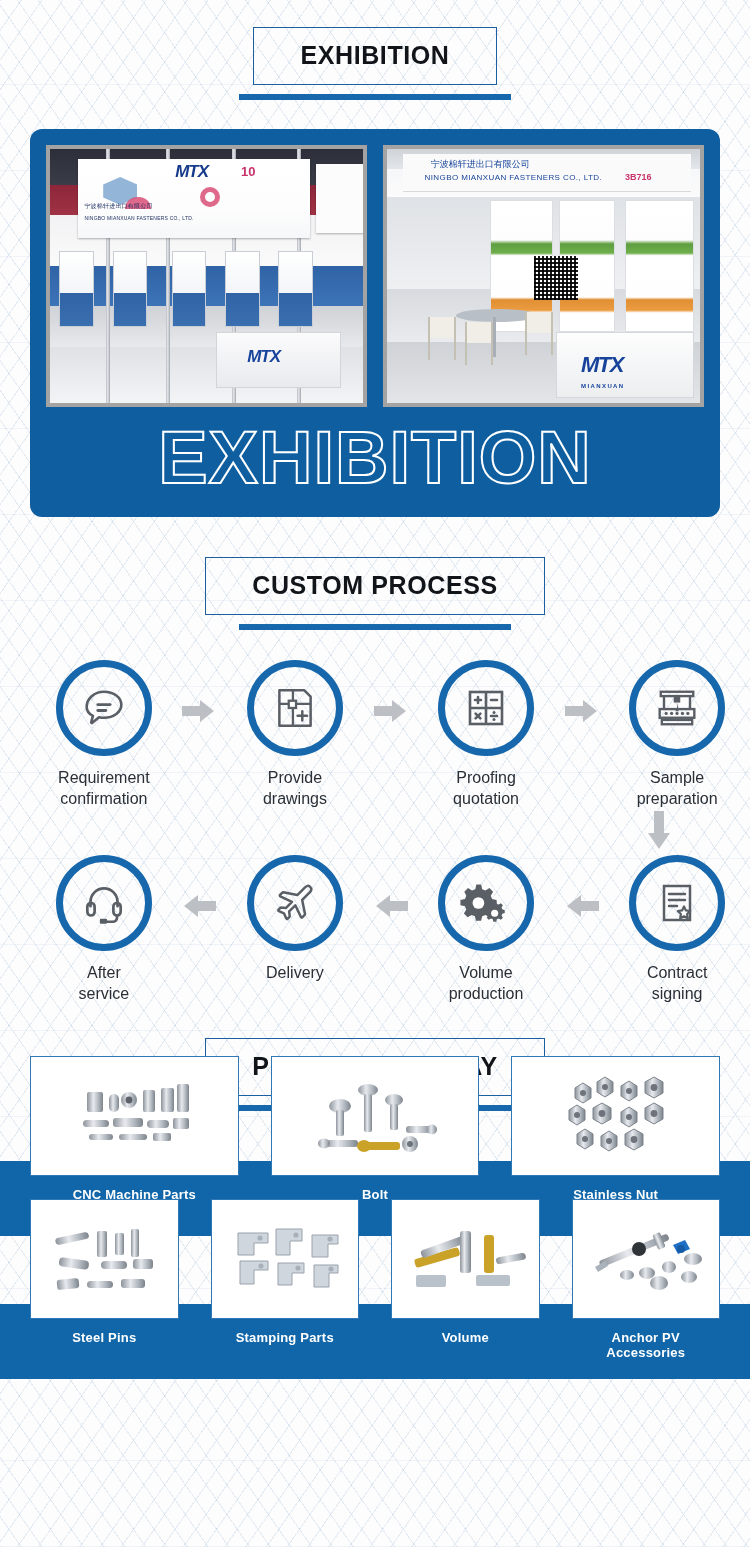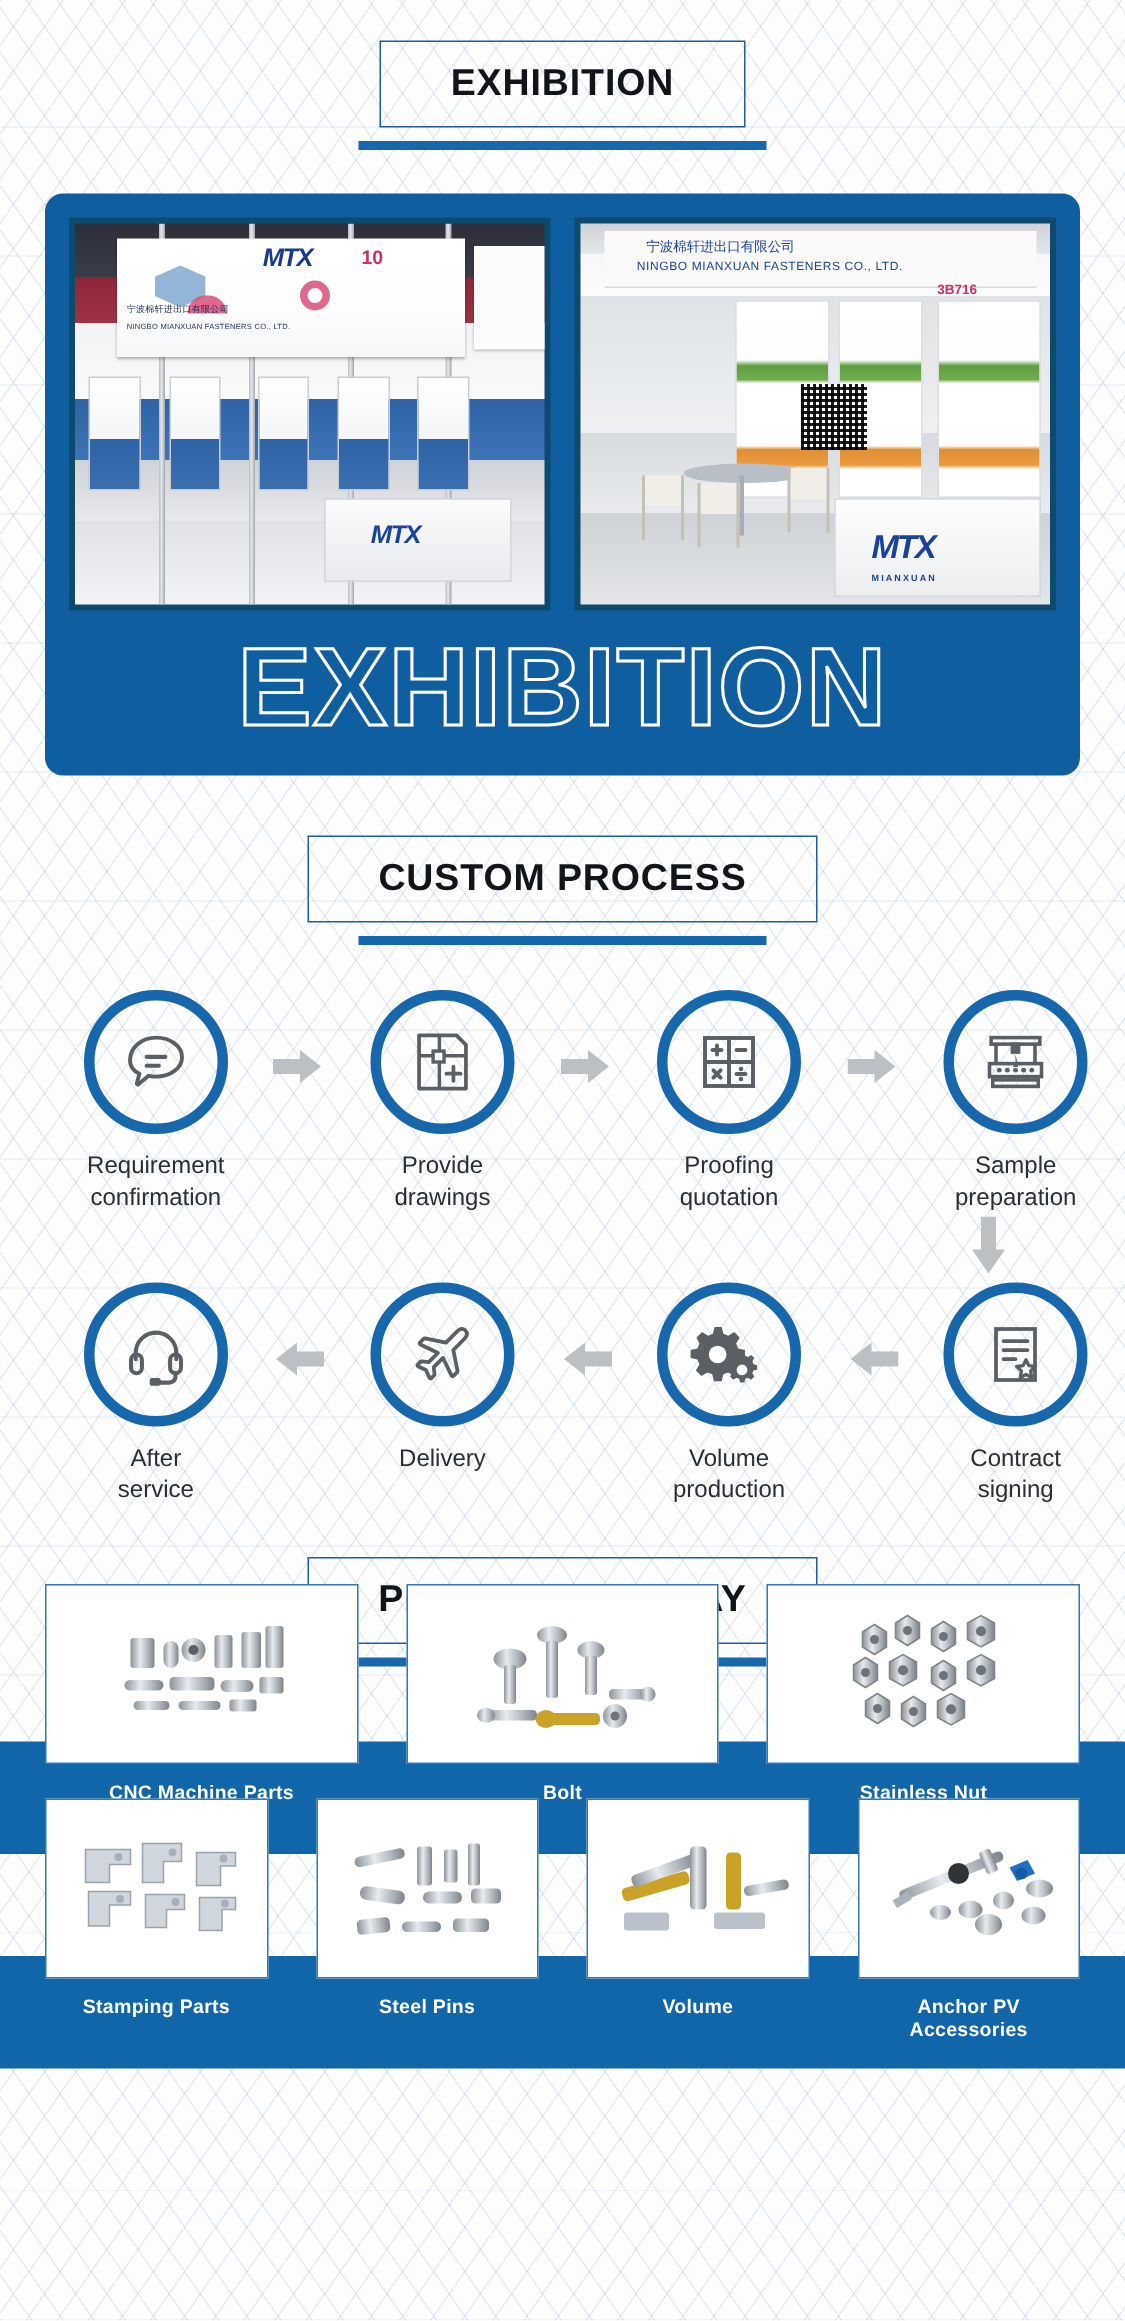--- a/index.html
+++ b/index.html
@@ -53,21 +53,21 @@
   .exhibition-banner {
     margin: 29px 30px 0;
     background: #0f5fa0;
     border-radius: 12px;
     padding: 16px 16px 12px;
   }
   .photo-row { display: flex; gap: 16px; }
   .photo {
     flex: 1;
     height: 262px;
-    background: #0c4a6e;
+    background: #a3a3a3;
     padding: 20px;
     position: relative;
     overflow: hidden;
   }
   .photo-inner { position: absolute; inset: 4px; overflow: hidden; }
 
   
   .booth1 {
     background:
       linear-gradient(180deg,#2c2f3a 0%,#3a3d48 14%,#8d2639 14%,#a03245 26%,
@@ -139,21 +139,21 @@
       linear-gradient(180deg,#cfd3d8 0%,#e3e6ea 8%,#f6f7f8 8%,#fbfbfc 19%,
                       #dfe2e6 19%,#eef0f2 55%,#d7dade 55%,#e9ebee 76%,
                       #cfd2d6 76%,#e3e5e8 100%);
   }
   .b2-header {
     position: absolute; left: 5%; top: 2%; width: 92%; height: 15%;
     background: #fafafa; border-bottom: 1px solid #d8dade;
   }
   .b2-cn { position: absolute; left: 14%; top: 3.5%; font-size: 9px; color: #17439b; }
   .b2-en { position: absolute; left: 12%; top: 9.5%; font-size: 8px; color: #17439b; letter-spacing: .4px; }
-  .b2-code { position: absolute; left: 76%; top: 9%; font-size: 9px; font-weight: bold; color: #c8336b; margin-top: 16px; }
+  .b2-code { position: absolute; left: 76%; top: 9%; font-size: 9px; font-weight: bold; color: #c8336b; }
   .b2-poster {
     position: absolute; top: 20%; height: 52%;
     background: linear-gradient(180deg,#ffffff 0%,#fdfdfd 30%,#5f9e3f 33%,#6fae4b 40%,
                                 #ffffff 42%,#fefefe 74%,#e08f33 76%,#ec9c40 84%,#ffffff 86%);
     border: 1px solid #dcdee2;
   }
   .b2-qr {
     position: absolute; left: 47%; top: 42%; width: 44px; height: 44px;
     background:
       repeating-linear-gradient(90deg,#1b1b1b 0 2px, #ffffff 2px 4px),
@@ -606,59 +606,59 @@
 
       </div>
     </div>
 
     <div class="product-band band2">
       <div class="product-grid">
 
         <div class="product-card">
           <div class="product-thumb">
             <svg width="130" height="100" viewBox="0 0 130 100">
+              <g fill="url(#mtl)">
+                <rect x="16" y="26" width="34" height="7" rx="3.5" transform="rotate(-12 33 29)"></rect>
+                <rect x="58" y="22" width="10" height="26" rx="2"></rect>
+                <rect x="76" y="24" width="9" height="22" rx="2"></rect>
+                <rect x="92" y="20" width="8" height="28" rx="2"></rect>
+                <rect x="20" y="50" width="30" height="9" rx="4" transform="rotate(8 35 54)"></rect>
+                <rect x="62" y="52" width="26" height="8" rx="4"></rect>
+                <rect x="94" y="50" width="20" height="10" rx="3"></rect>
+                <rect x="18" y="70" width="22" height="10" rx="3" transform="rotate(-6 29 75)"></rect>
+                <rect x="48" y="72" width="26" height="7" rx="3.5"></rect>
+                <rect x="82" y="70" width="24" height="9" rx="3"></rect>
+              </g>
+            </svg>
+          </div>
+          <div class="product-name">Steel Pins</div>
+        </div>
+
+        <div class="product-card">
+          <div class="product-thumb">
+            <svg width="130" height="100" viewBox="0 0 130 100">
               <g fill="#cfd6dd" stroke="#9aa3ad" stroke-width="1">
                 <path d="M18 24h30v10H34v12H18z"></path>
                   <path d="M56 20h26v12H70v14H56z"></path>
                 <path d="M92 26h26v9h-10v13H92z"></path>
                   <path d="M20 52h28v9H34v14H20z"></path>
                 <path d="M58 54h26v10H72v12H58z"></path>
                   <path d="M94 56h24v8h-9v14H94z"></path>
               </g>
               <g fill="#a7b0ba">
                   <circle cx="40" cy="29" r="2.6"></circle>
                   <circle cx="76" cy="26" r="2.6"></circle>
               <circle cx="110" cy="30" r="2.6"></circle>
                   <circle cx="41" cy="57" r="2.6"></circle>
               <circle cx="78" cy="59" r="2.6"></circle>
                   <circle cx="111" cy="60" r="2.6"></circle>
                 </g>
             </svg>
           </div>
           <div class="product-name">Stamping Parts</div>
-        </div>
-
-        <div class="product-card">
-          <div class="product-thumb">
-            <svg width="130" height="100" viewBox="0 0 130 100">
-              <g fill="url(#mtl)">
-                <rect x="16" y="26" width="34" height="7" rx="3.5" transform="rotate(-12 33 29)"></rect>
-                <rect x="58" y="22" width="10" height="26" rx="2"></rect>
-                <rect x="76" y="24" width="9" height="22" rx="2"></rect>
-                <rect x="92" y="20" width="8" height="28" rx="2"></rect>
-                <rect x="20" y="50" width="30" height="9" rx="4" transform="rotate(8 35 54)"></rect>
-                <rect x="62" y="52" width="26" height="8" rx="4"></rect>
-                <rect x="94" y="50" width="20" height="10" rx="3"></rect>
-                <rect x="18" y="70" width="22" height="10" rx="3" transform="rotate(-6 29 75)"></rect>
-                <rect x="48" y="72" width="26" height="7" rx="3.5"></rect>
-                <rect x="82" y="70" width="24" height="9" rx="3"></rect>
-              </g>
-            </svg>
-          </div>
-          <div class="product-name">Steel Pins</div>
         </div>
 
         <div class="product-card">
           <div class="product-thumb">
             <svg width="130" height="100" viewBox="0 0 130 100">
               <g>
                 <rect x="14" y="44" width="46" height="9" rx="3" fill="#c9a227" transform="rotate(-16 37 48)"></rect>
                 <rect x="20" y="34" width="46" height="8" rx="3" fill="url(#mtl)" transform="rotate(-20 43 38)"></rect>
                 <rect x="60" y="22" width="11" height="42" rx="3" fill="url(#mtl)"></rect>
                 <rect x="84" y="26" width="10" height="38" rx="3" fill="#c9a227"></rect>

